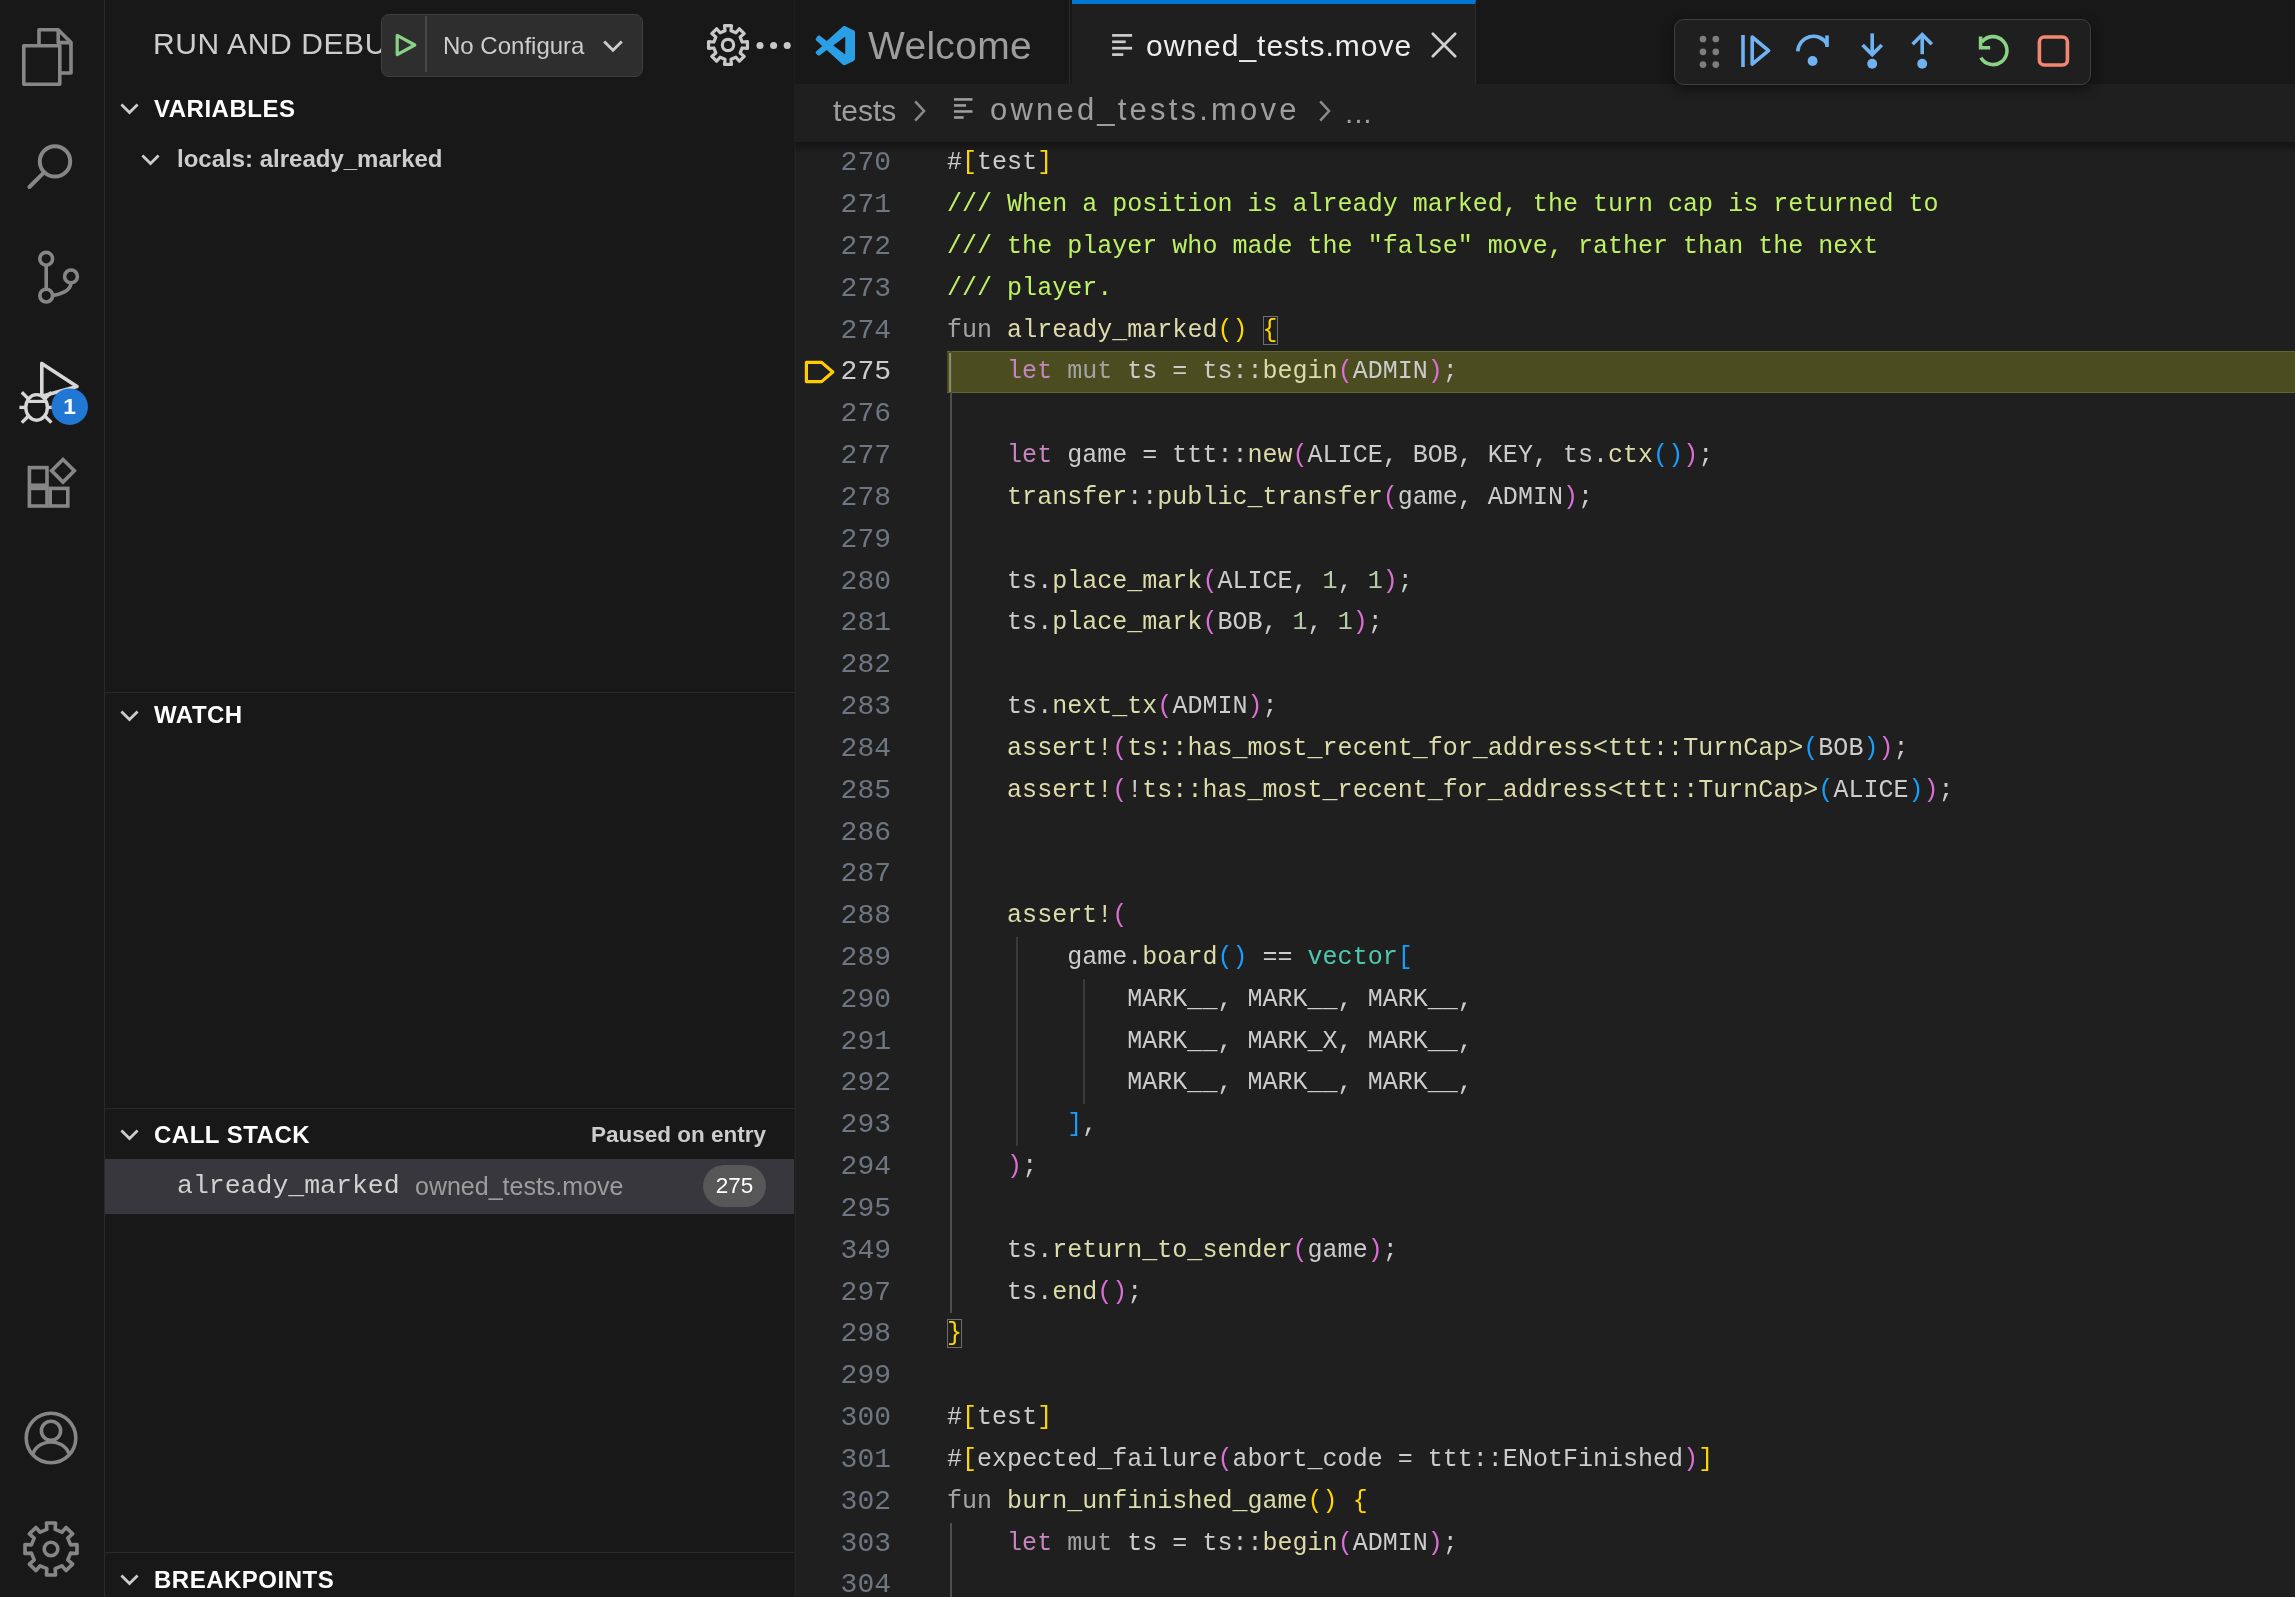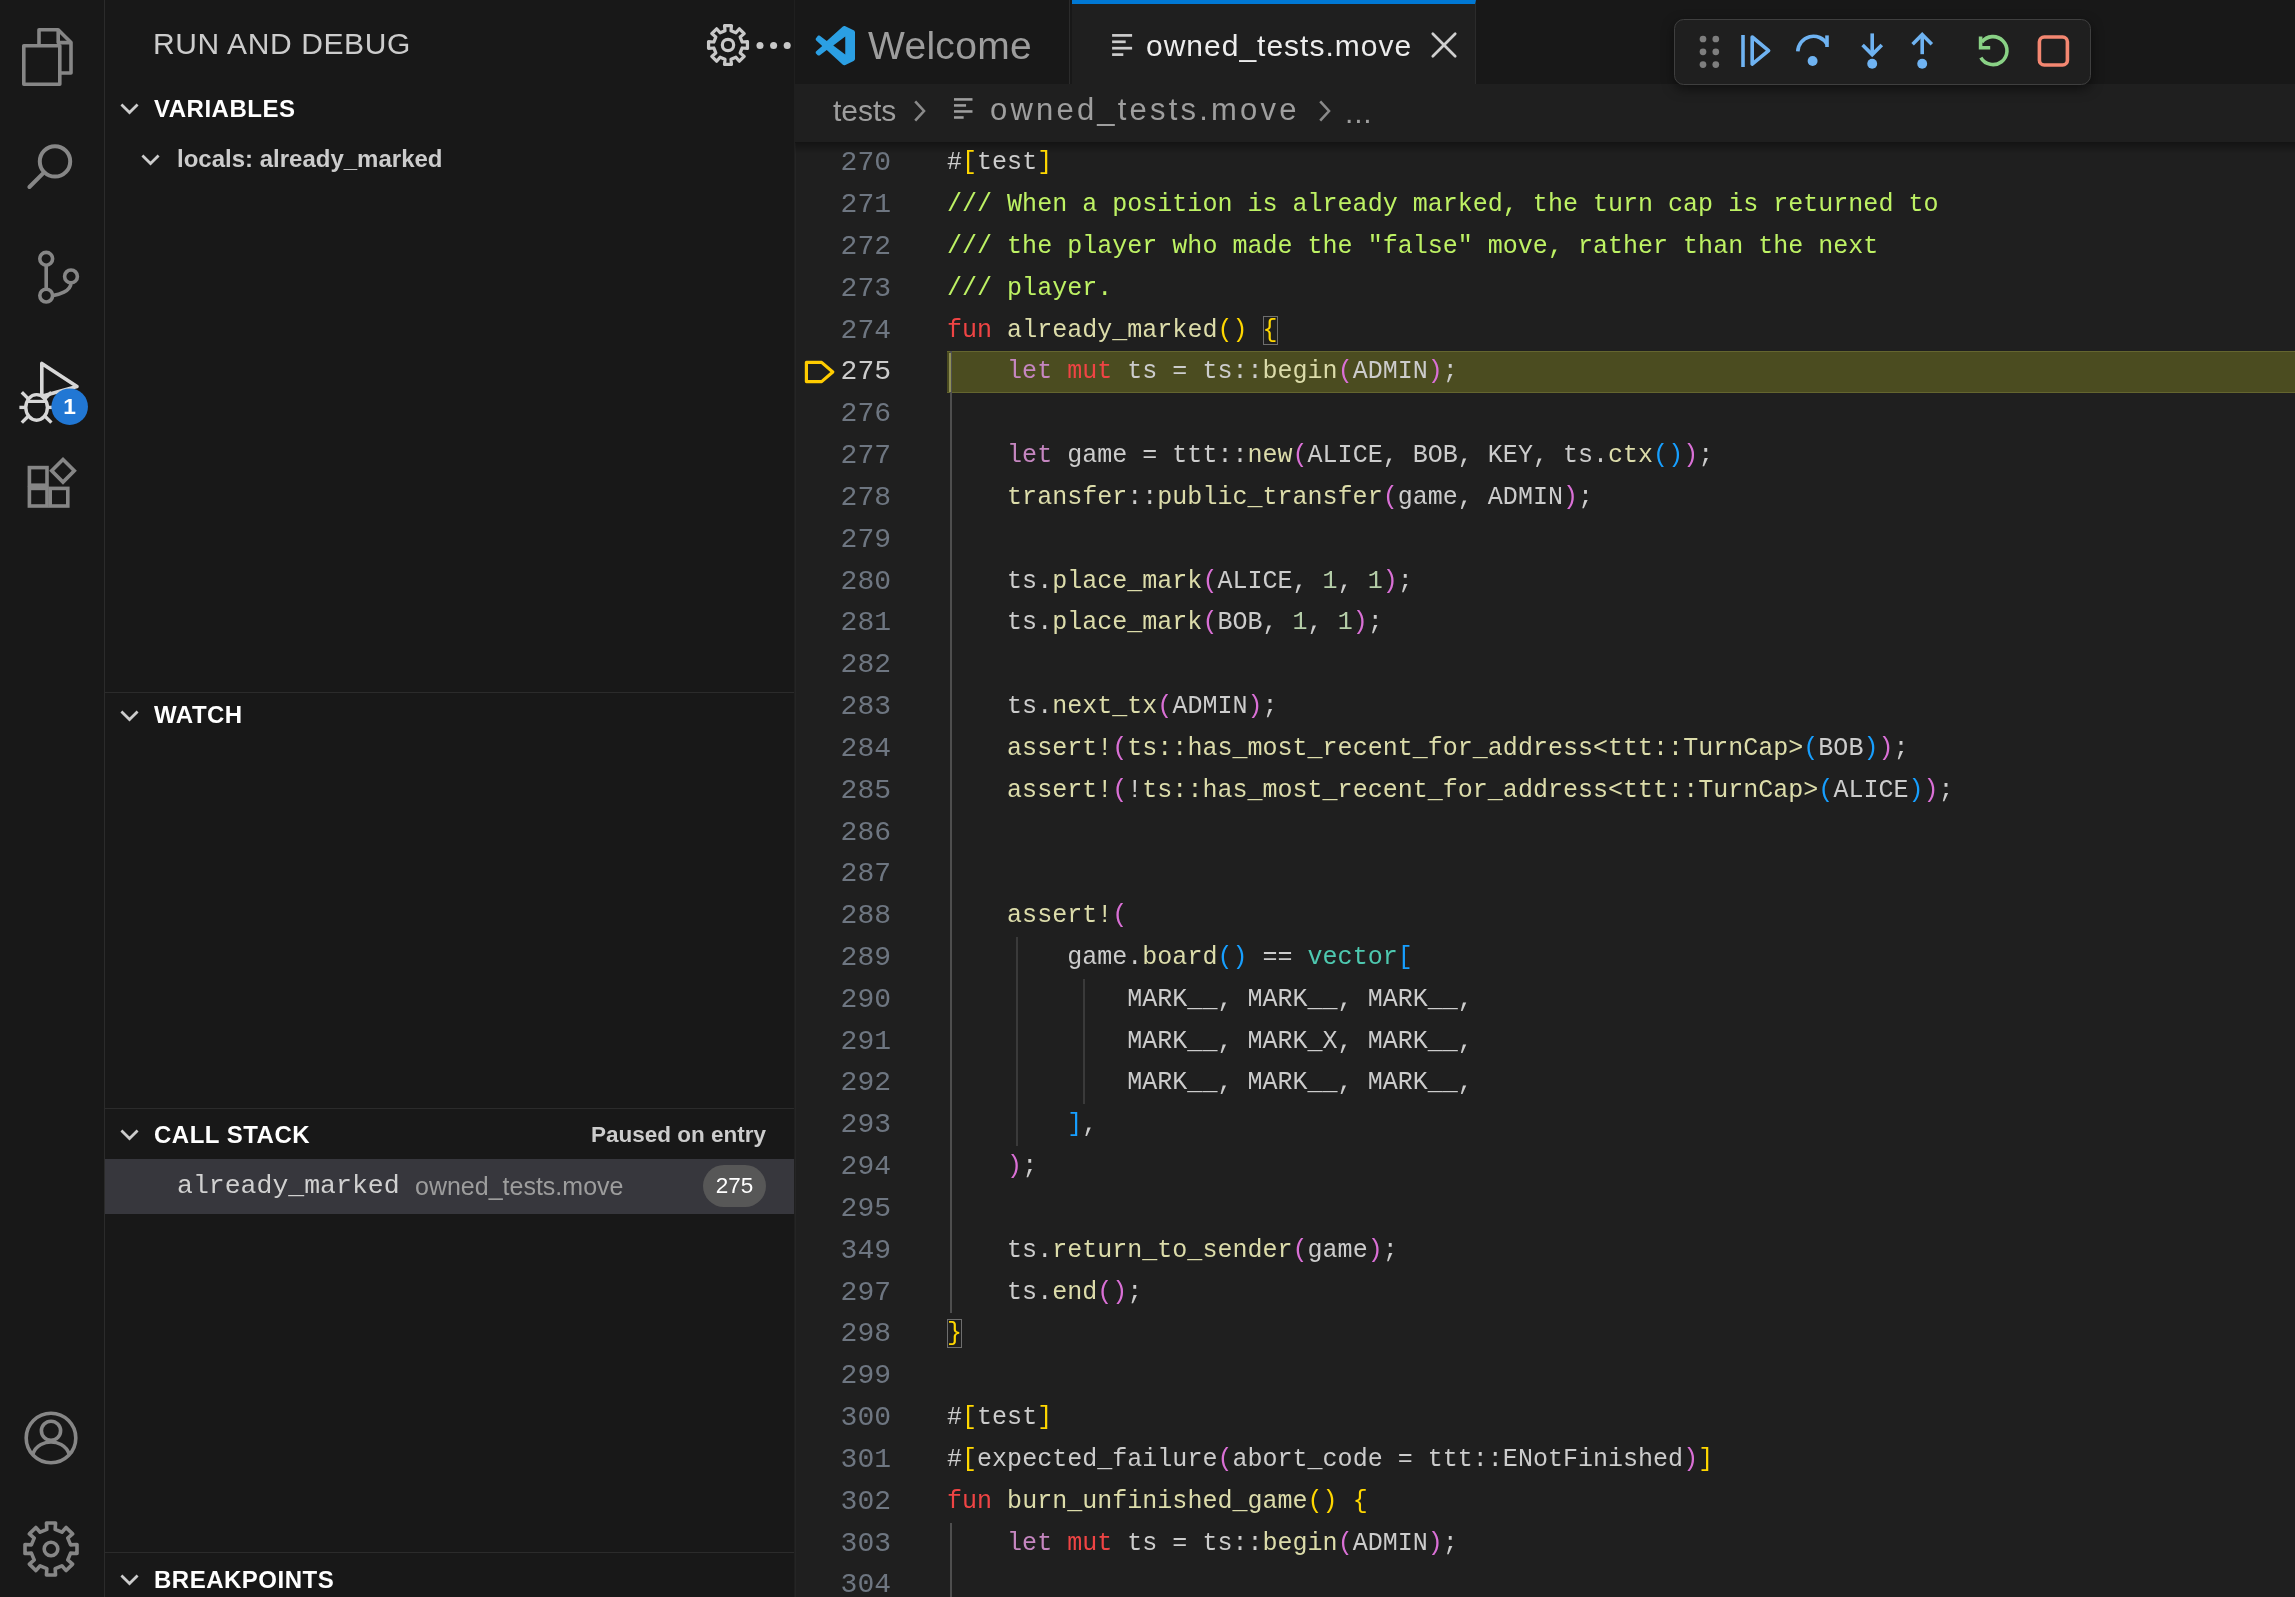--- a/index.html
+++ b/index.html
@@ -18,21 +18,21 @@
 #taba{position:absolute;left:277px;top:0;width:404px;height:84px;background:#1f1f1f;border-right:0.8px solid #2b2b2b;border-top:4px solid #0078d4}
 #bc{position:absolute;left:0;top:84px;width:1501px;height:59px;background:#1f1f1f;color:#9d9d9d}
 #shadow{position:absolute;left:0;top:142px;width:1501px;height:12px;background:linear-gradient(rgba(0,0,0,.38),rgba(0,0,0,0))}
 
 .cl{position:absolute;left:947px;height:42px;line-height:42px;white-space:pre;
  font-family:"Liberation Mono",monospace;font-size:25px;letter-spacing:0.02px;color:#cccccc}
 .num{position:absolute;width:71px;left:820px;text-align:right;height:42px;line-height:42px;
  font-family:"Liberation Mono",monospace;font-size:28px;color:#6e7681}
 .num.cur{color:#cccccc}
 .cl{z-index:5}
-.d{color:#cccccc}.c{color:#bef264}.k{color:#ef4444}.l{color:#c586c0}.f{color:#dcdcaa}
+.d{color:#cccccc}.c{color:#bef264}.k{color:#a3a3a3}.l{color:#c586c0}.f{color:#dcdcaa}
 .t{color:#4ec9b0}.n{color:#b5cea8}.b1{color:#ffd700}.b2{color:#da70d6}.b3{color:#179fff}
 .bx{outline:1.6px solid #6e6e6e;outline-offset:-1.6px}
 svg{position:absolute;overflow:visible}
 </style></head>
 <body>
 <div id="ed">
 
   <div class="abs" style="left:151px;top:351px;width:1350px;height:42px;background:#4b4c20;border-top:1.6px solid #64652f;border-bottom:1.6px solid #64652f;z-index:1"></div>
 
   <div class="abs" style="left:154px;top:351px;width:1.6px;height:962px;background:#4e4e4e;z-index:2"></div>
@@ -193,20 +193,30 @@
  <circle cx="309" cy="56" r="6.2" fill="#6fb3f2"></circle>
  <g stroke="#89d185" fill="none" stroke-width="4.5">
   <path d="M382 22 V36 H394"></path>
   <path d="M383.5 29 A 17.5 17.5 0 1 1 382.3 48.25"></path>
  </g>
  <rect x="455.5" y="22.5" width="35" height="35" rx="6" fill="none" stroke="#f48771" stroke-width="4.5"></rect>
 </svg>
 
 <div id="sbar">
  <div class="vct" style="left:48px;top:44px;font-size:30px;color:#cccccc;letter-spacing:0.6px">RUN AND DEBUG</div>
+ <div class="abs" style="left:276px;top:13.7px;width:262px;height:63px;background:#2e2e2e;border:1.6px solid #3e3e3e;border-radius:8px">
+   <svg width="24" height="26" viewBox="0 0 30 32" style="left:12px;top:17.7px">
+     <path d="M4 4 L4 28 L26 16 Z" fill="none" stroke="#89d185" stroke-width="4" stroke-linejoin="round"></path>
+   </svg>
+   <div class="abs" style="left:43px;top:1.6px;width:1.6px;height:56px;background:#464646"></div>
+   <div class="vct" style="left:61px;top:31px;font-size:24px;color:#cccccc;width:145px;overflow:hidden">No Configura</div>
+   <svg width="24" height="14.5" viewBox="0 0 30 18" style="left:219px;top:24px">
+     <path d="M4 3 L15 14 L26 3" fill="none" stroke="#cccccc" stroke-width="3.6"></path>
+   </svg>
+ </div>
  <svg width="50" height="50" viewBox="0 0 62 62" style="left:598px;top:20px">
    <path d="M27.3 13.4 L26.7 6.9 L35.3 6.9 L34.7 13.4 L40.8 15.9 L45.1 10.9 L51.1 16.9 L46.1 21.2 L48.6 27.3 L55.1 26.7 L55.1 35.3 L48.6 34.7 L46.1 40.8 L51.1 45.1 L45.1 51.1 L40.8 46.1 L34.7 48.6 L35.3 55.1 L26.7 55.1 L27.3 48.6 L21.2 46.1 L16.9 51.1 L10.9 45.1 L15.9 40.8 L13.4 34.7 L6.9 35.3 L6.9 26.7 L13.4 27.3 L15.9 21.2 L10.9 16.9 L16.9 10.9 L21.2 15.9 Z" fill="none" stroke="#c8c8c8" stroke-width="4" stroke-linejoin="round"></path>
    <circle cx="31" cy="31" r="7" fill="none" stroke="#c8c8c8" stroke-width="4"></circle>
  </svg>
  <g></g>
  <svg width="48" height="13" viewBox="0 0 60 16" style="left:647px;top:39px">
   <circle cx="10" cy="8" r="4.4" fill="#c8c8c8"></circle>
       <circle cx="27" cy="8" r="4.4" fill="#c8c8c8"></circle>
       <circle cx="44" cy="8" r="4.4" fill="#c8c8c8"></circle>
  </svg>

